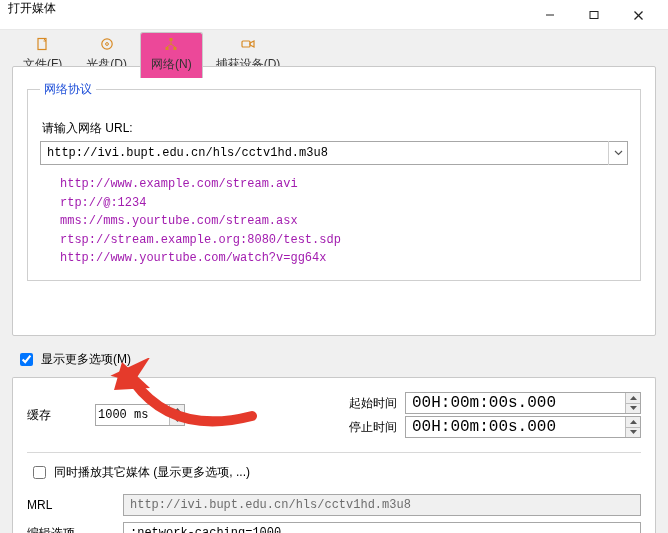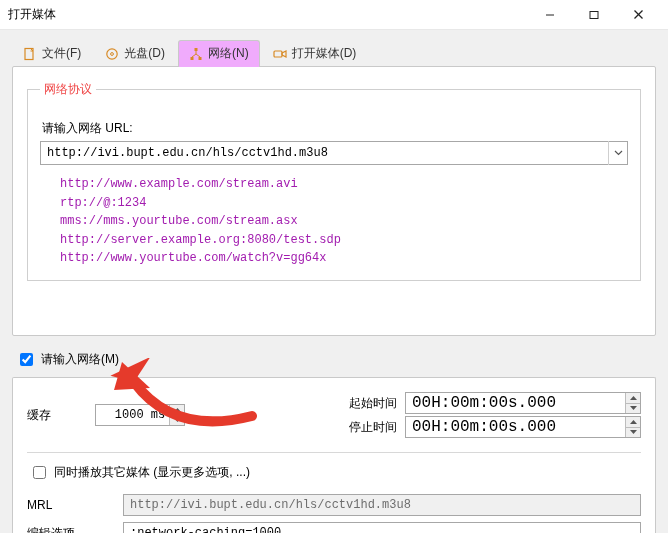--- a/index.html
+++ b/index.html
@@ -6,45 +6,45 @@
   html, body { margin:0; padding:0; }
   body {
     width:668px; height:533px;
     font-family: "Microsoft YaHei", "SimSun", Arial, sans-serif;
     font-size:12px; color:#000;
     background:#f0f0f0;
     overflow:hidden; position:relative;
   }
   .titlebar {
     height:30px; background:#fff;
-    display:flex; align-items:center; padding:0 8px;
+    display:flex; align-items:flex-start; padding:0 8px;
     border-bottom:1px solid #e8e8e8;
   }
   .titlebar .title { flex:0 0 auto; }
   .titlebar .spacer { flex:1; }
   .titlebar .winbtn { width:44px; height:30px; display:flex; align-items:center; justify-content:center; }
   .titlebar .winbtn svg { display:block; }
   .content { background:#f0f0f0; padding:8px 12px 0 12px; }
   .tabs { display:flex; align-items:flex-end; gap:2px; position:relative; height:28px; }
   .tab {
     display:flex; align-items:center; gap:5px; padding:4px 10px 5px 10px;
     border:1px solid transparent; border-bottom:none;
     border-radius:3px 3px 0 0; background:transparent;
-    color:#333; position:relative; top:1px;
-  }
-  .tab.active { background:#f0abfc; border-color:#c9c9c9; z-index:2; }
+    color:#333; position:relative; top:12px;flex-direction:column;
+  }
+  .tab.active { background:#ec4899; border-color:#c9c9c9; z-index:2; }
   .tab-icon { width:14px; height:14px; flex:0 0 auto; }
   .panel {
     border:1px solid #c9c9c9; background:#fff; border-radius:2px;
     margin-top:0; padding:14px 14px 20px 14px; min-height:270px; position:relative; z-index:1;
   }
   fieldset.group {
     border:1px solid #cfcfcf; padding:10px 12px 12px 12px; margin:0;
   }
-  fieldset.group legend { padding:0 4px; font-size:12px; color:#ef4444; }
+  fieldset.group legend { padding:0 4px; font-size:12px; color:#1d4ed8; }
   .url-label { margin:12px 0 4px 2px; }
   .url-input-wrap { position:relative; }
   .url-input {
     width:100%; height:24px; padding:2px 22px 2px 6px;
     border:1px solid #a7a7a7; font-family:"SimSun", "Courier New", monospace; font-size:12px;
     background:#fff;
   }
   .url-chevron {
     position:absolute; right:0; top:0; height:24px; width:20px;
     display:flex; align-items:center; justify-content:center;
@@ -67,21 +67,21 @@
   .time-input-wrap { position:relative; flex:1; display:flex; }
   .time-input {
     flex:1; height:22px; border:1px solid #a7a7a7; padding:2px 18px 2px 6px;
     font-family:"SimSun","Courier New",monospace; font-size:16px;
   }
   .spinner { position:absolute; right:1px; top:1px; bottom:1px; width:15px; display:flex; flex-direction:column; }
   .spinner .sp { flex:1; display:flex; align-items:center; justify-content:center; background:#efefef; border-left:1px solid #bdbdbd; }
   .spinner .sp:first-child { border-bottom:1px solid #bdbdbd; }
   .cache-wrap { display:flex; align-items:center; gap:0; position:relative; }
   .cache-input {
-    width:90px; height:22px; text-align:center; border:1px solid #a7a7a7;
+    width:90px; height:22px; text-align:left; border:1px solid #a7a7a7;
     font-family:"SimSun","Courier New",monospace; font-size:12px;
   }
   .sep { height:1px; background:#d8d8d8; margin:14px 0 10px 0; }
   .chk-line { display:flex; align-items:center; gap:5px; margin:0 0 12px 2px; }
   .chk-line input[type=checkbox]{ width:13px; height:13px; }
   .kv-row { display:flex; align-items:center; gap:10px; margin-top:6px; }
   .kv-row .k { width:86px; font-family:"SimSun","Microsoft YaHei",sans-serif; }
   .kv-row input {
     flex:1; height:22px; border:1px solid #a7a7a7; padding:2px 6px;
     font-family:"SimSun","Courier New",monospace; font-size:12px;
@@ -147,49 +147,49 @@
       </span>
       <span>网络(N)</span>
     </div>
     <div class="tab">
       <span class="tab-icon">
         <svg width="14" height="14" viewBox="0 0 14 14">
             <rect x="1" y="4" width="8" height="6" rx="1" fill="none" stroke="#d88a25" stroke-width="1.2"></rect>
             <polygon points="9,6 13,4 13,10 9,8" fill="none" stroke="#d88a25" stroke-width="1.2"></polygon>
           </svg>
       </span>
-      <span>打开媒体(D)</span>
+      <span>捕获设备(D)</span>
     </div>
   </div>
 
   <div class="panel">
     <fieldset class="group">
       <legend>网络协议</legend>
       <div class="url-label">请输入网络 URL:</div>
       <div class="url-input-wrap">
         <input class="url-input" type="text" value="http://ivi.bupt.edu.cn/hls/cctv1hd.m3u8" style="">
         <div class="url-chevron">
           <svg width="9" height="6" viewBox="0 0 9 6">
               <polyline points="1,1 4.5,4.5 8,1" fill="none" stroke="#555" stroke-width="1.2"></polyline>
             </svg>
         </div>
       </div>
       <div class="examples">
         <div>http://www.example.com/stream.avi</div>
         <div>rtp://@:1234</div>
         <div>mms://mms.yourtube.com/stream.asx</div>
-        <div>http://server.example.org:8080/test.sdp</div>
+        <div>rtsp://stream.example.org:8080/test.sdp</div>
         <div>http://www.yourtube.com/watch?v=gg64x</div>
       </div>
     </fieldset>
   </div>
 
   <div class="more-row">
     <input type="checkbox" checked="" style="">
-    <span>请输入网络(M)</span>
+    <span>显示更多选项(M)</span>
   </div>
 
   <div class="opts-panel">
     <div class="top-grid">
       <div class="left-col">
         <span>缓存</span>
         <div class="cache-wrap" style="position:relative;">
           <input class="cache-input" type="text" value="1000 ms" style="">
           <div class="spinner" style="position:absolute;">
             <div class="sp">

